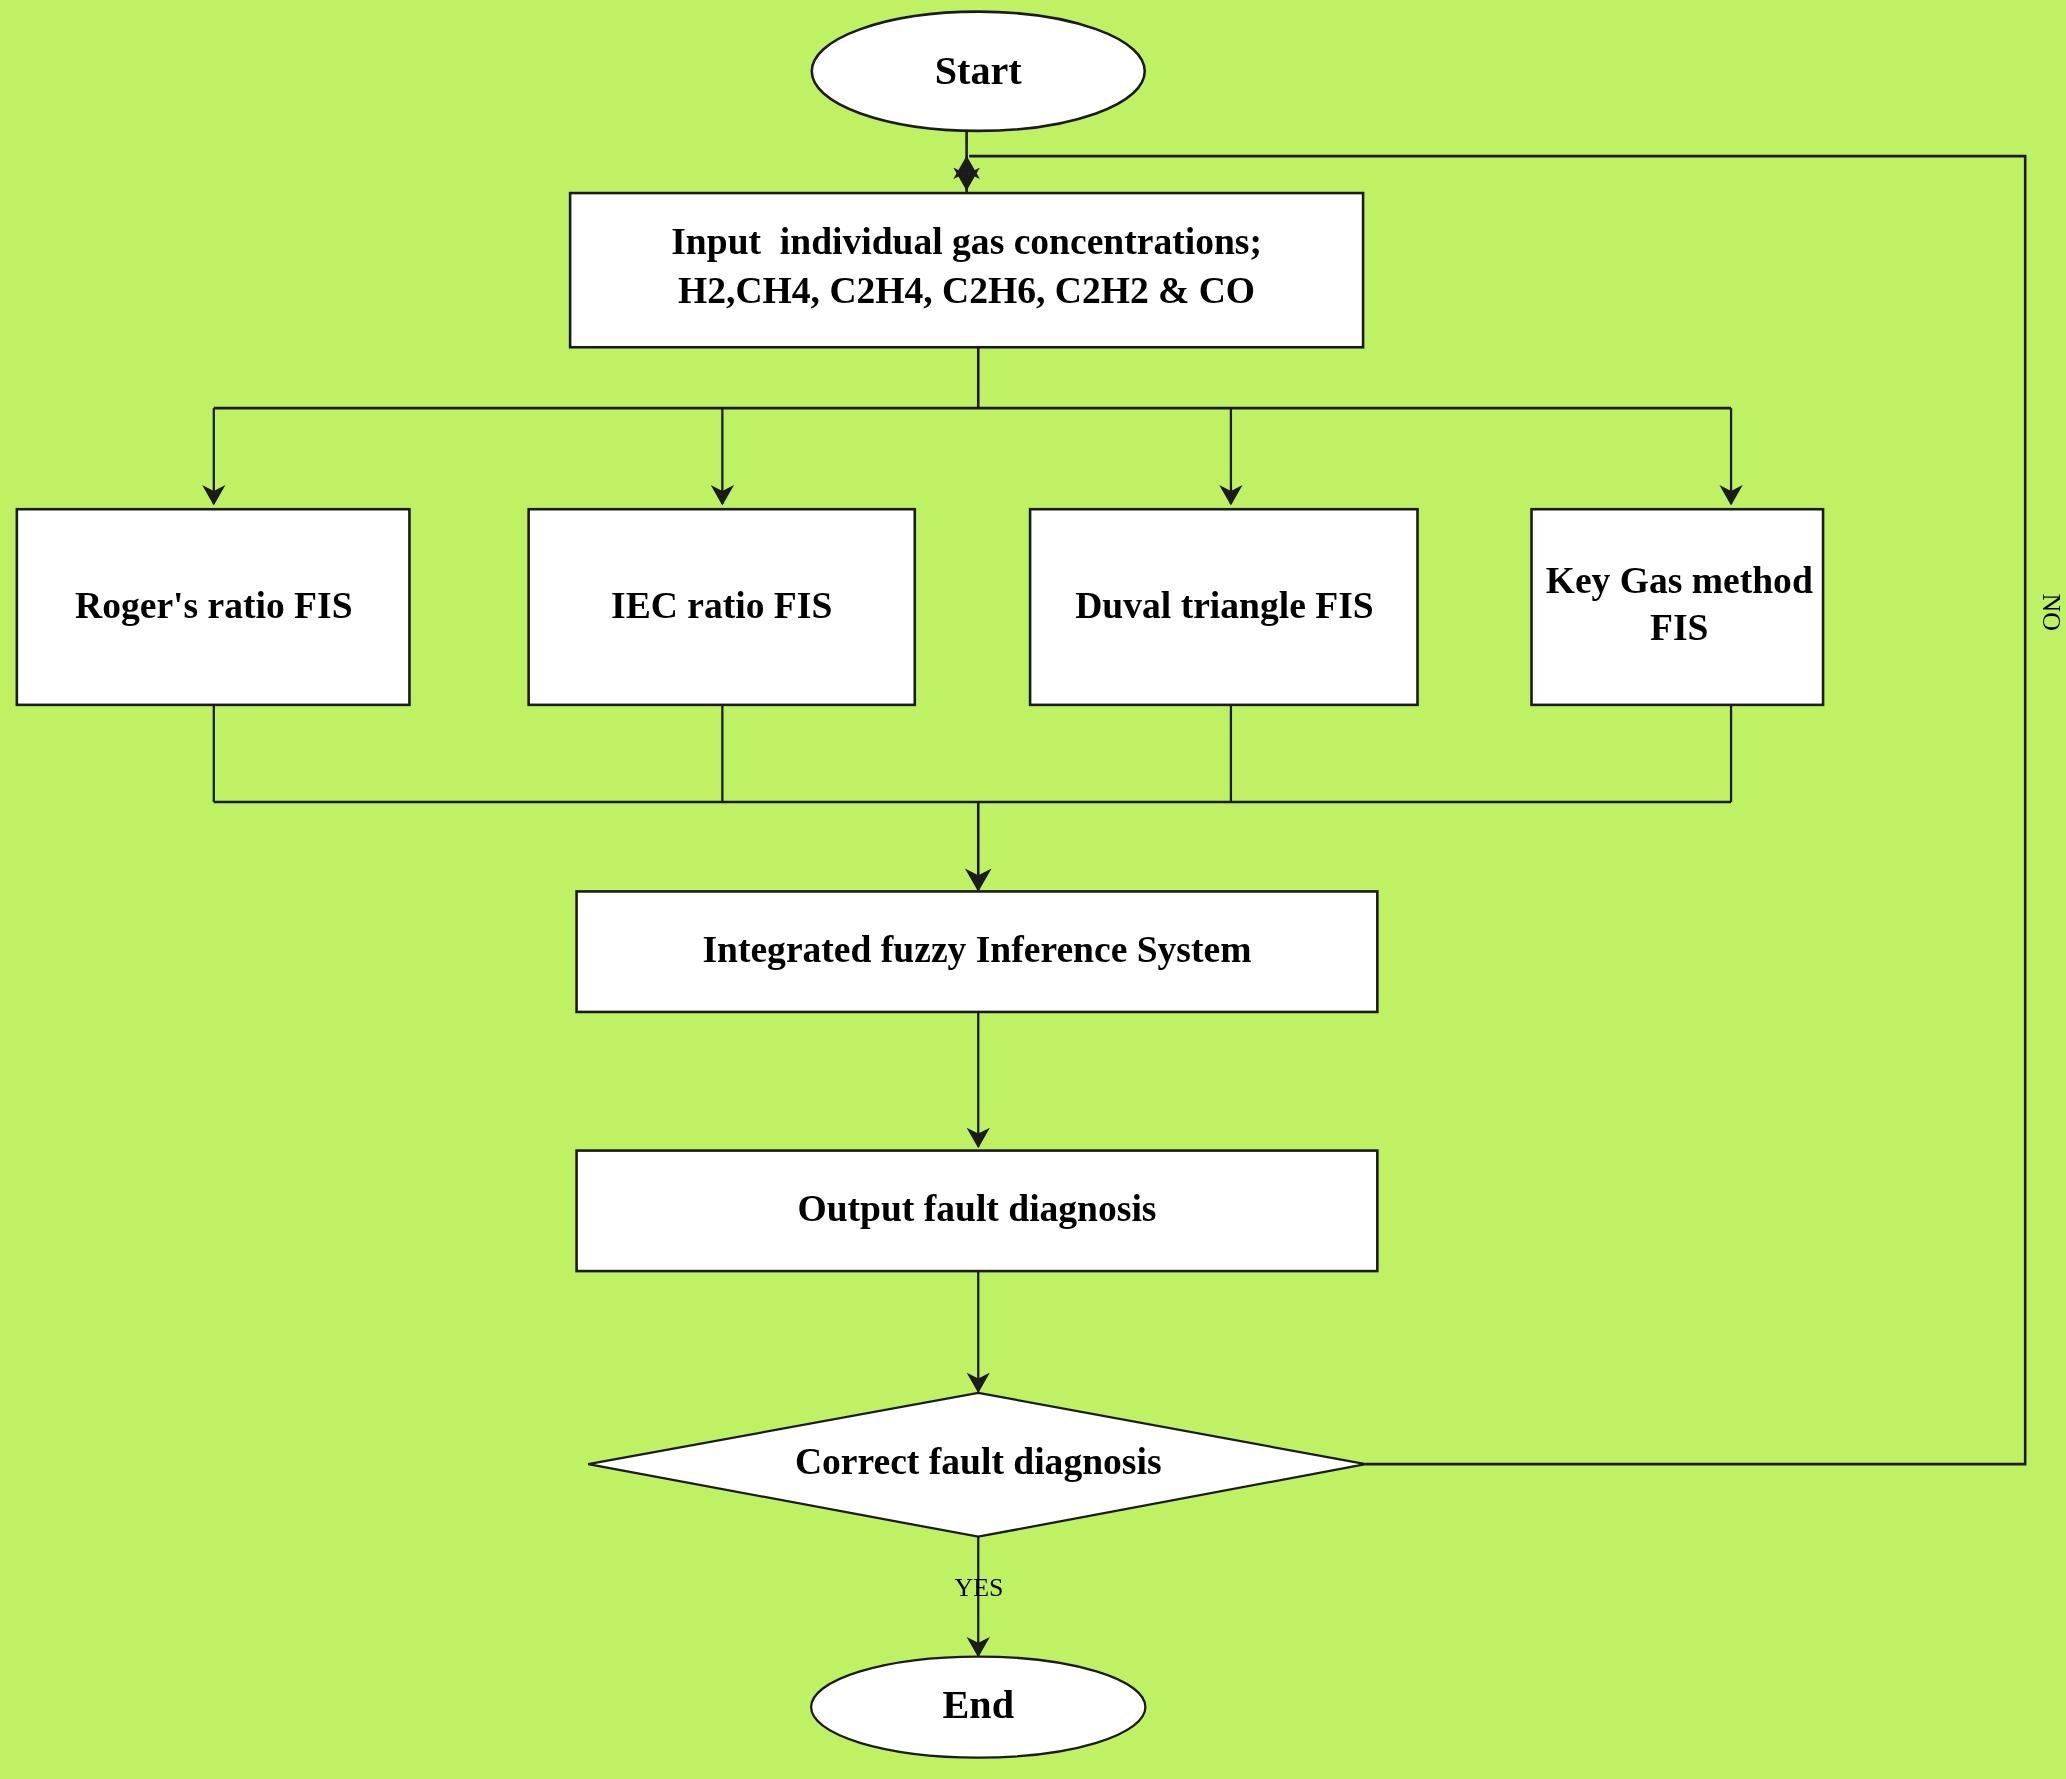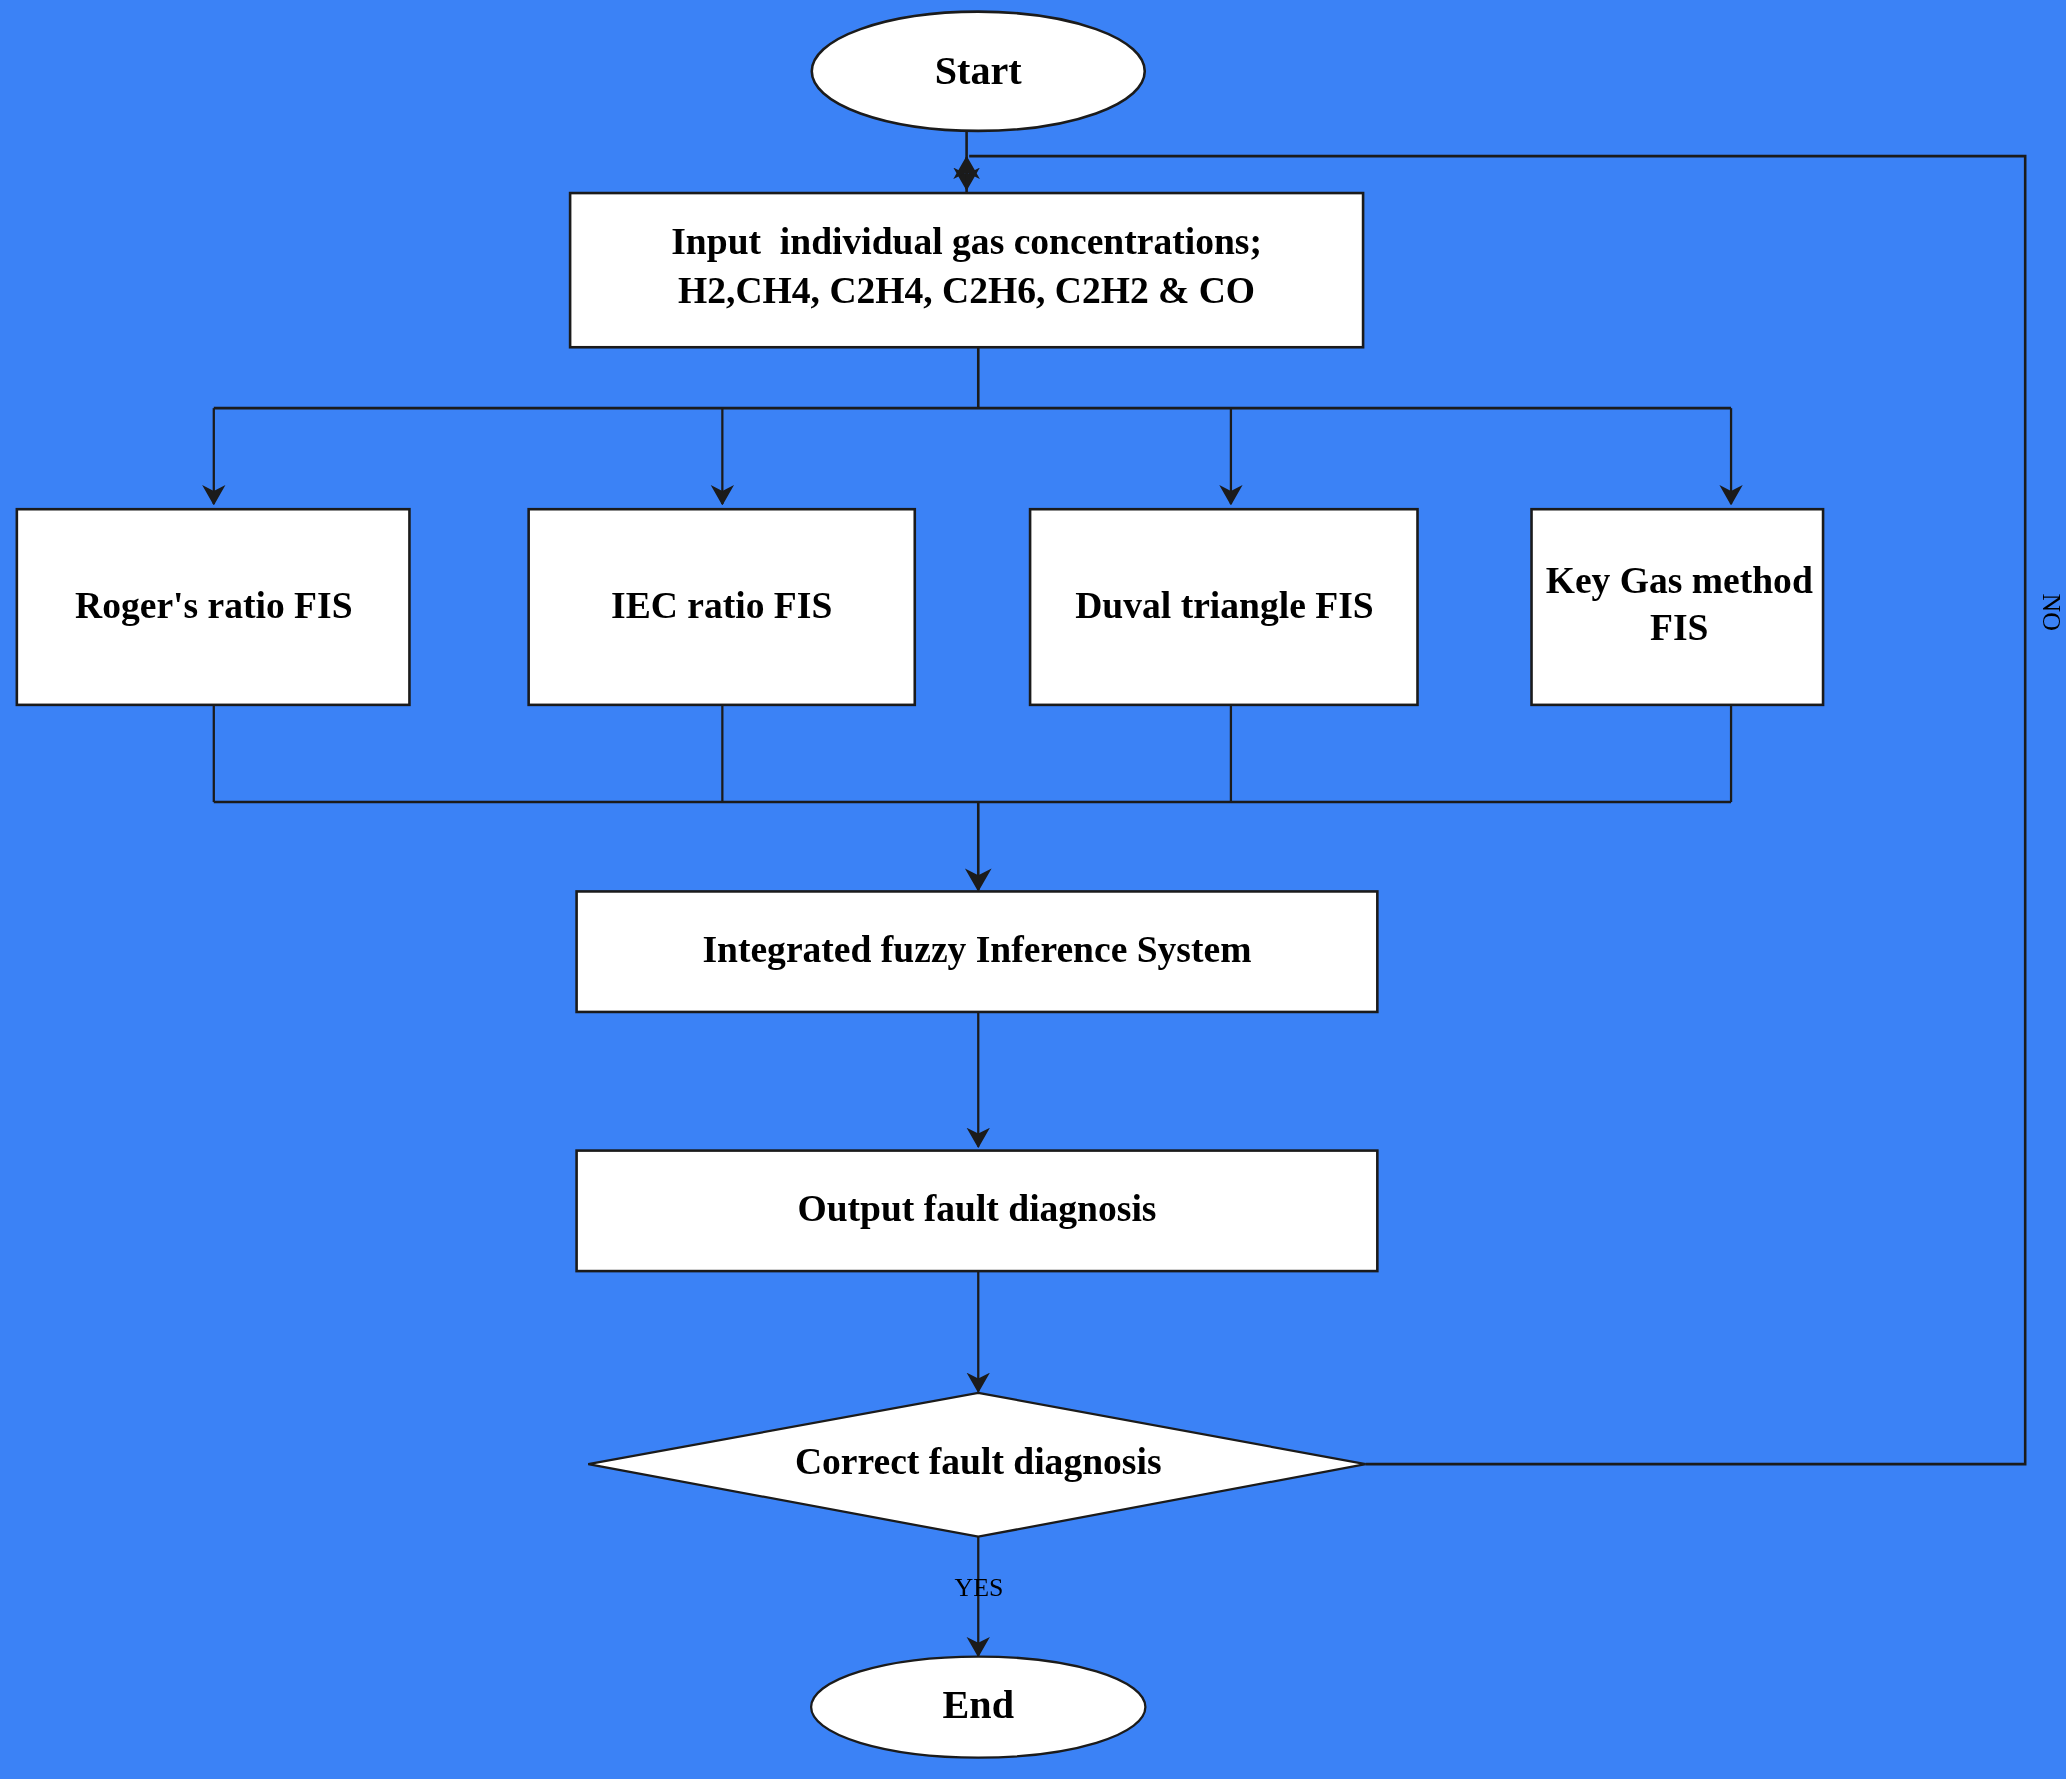--- a/index.html
+++ b/index.html
@@ -10,21 +10,21 @@
   body {
     width: 2066px;
     height: 1779px;
     overflow: hidden;
     font-family: "Liberation Serif", "DejaVu Serif", serif;
   }
   #flowchart-root {
     position: relative;
     width: 2066px;
     height: 1779px;
-    background: #3b82f6;
+    background: #bef264;
     text-decoration: underline;
   }
   svg.diagram-canvas {
     position: absolute;
     top: 0;
     left: 0;
     width: 2066px;
     height: 1779px;
     display: block;
   }

